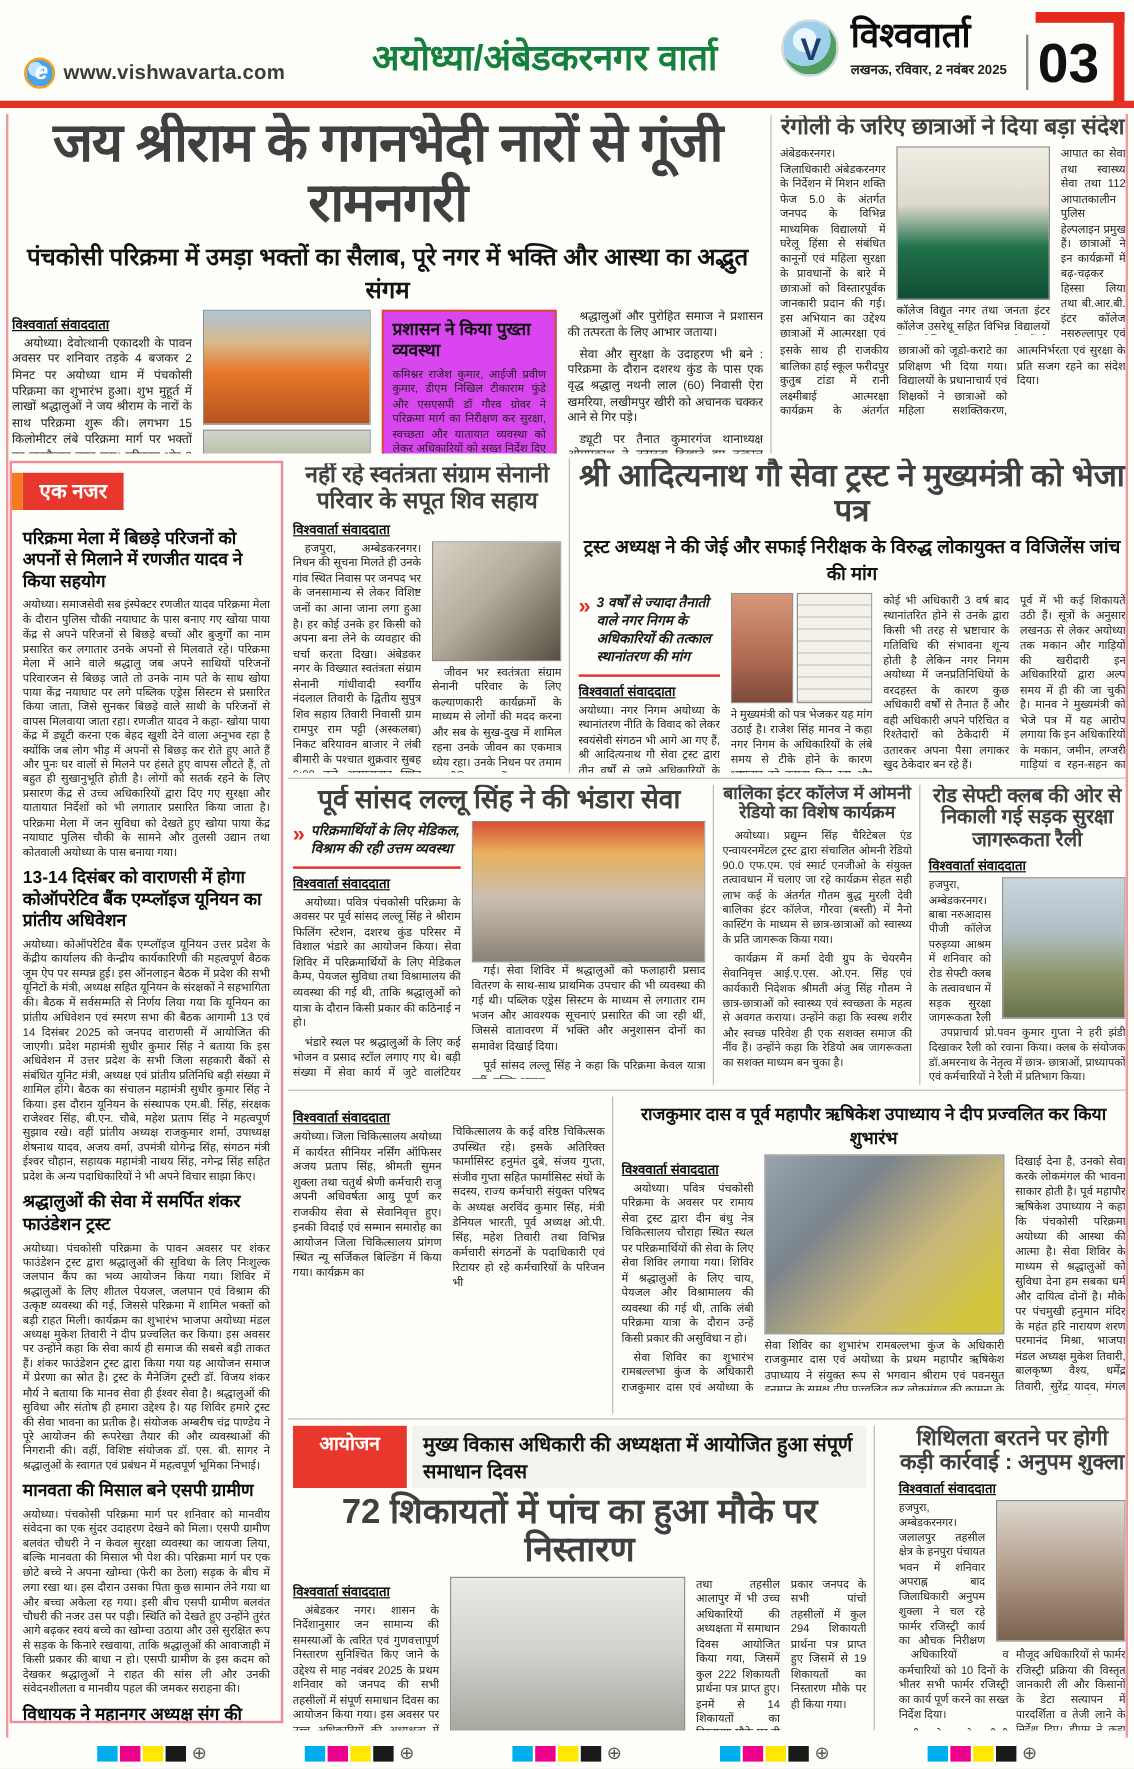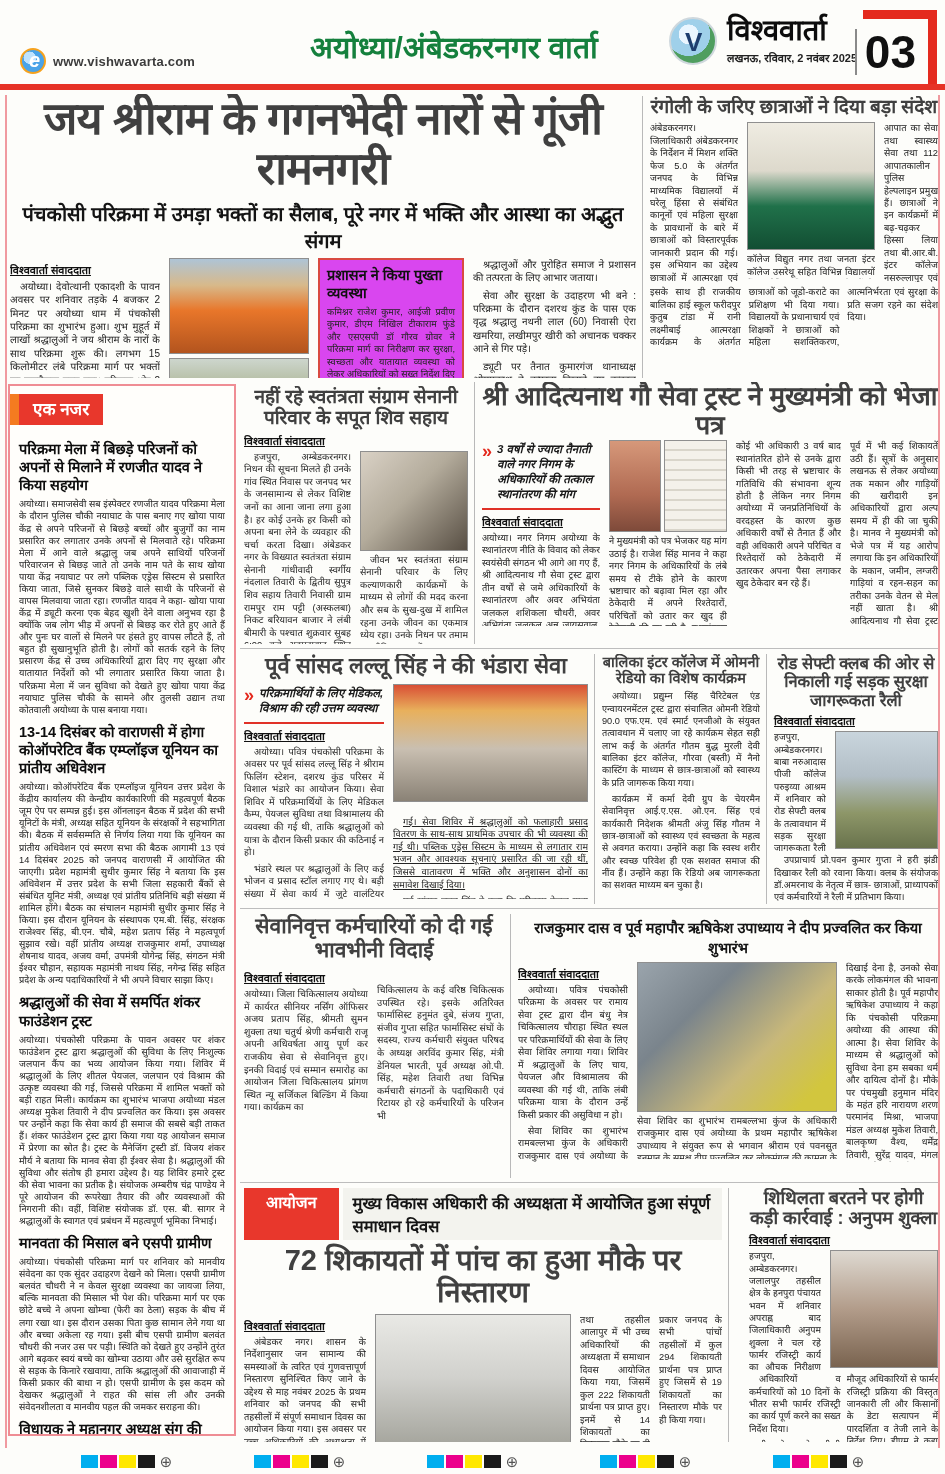--- a/index.html
+++ b/index.html
@@ -8,23 +8,23 @@
   #page {
     position:relative; width:945px; height:1474px; margin:0 auto;
     background:#fdfdfa; overflow:hidden; color:#1c1c1c;
   }
   
   .site-url { position:absolute; left:20px; top:48px; display:flex; align-items:center; gap:7px; }
   .e-icon { width:26px; height:26px; border-radius:50%;
     background:radial-gradient(circle at 35% 35%, #bfe3ff 0 30%, #4aa3e8 31% 70%, #1f7ccc 100%);
     position:relative; border:2px solid #f6a21e; }
   .e-icon::after { content:"e"; position:absolute; left:7px; top:-1px; color:#ffffff; font-size:20px; font-weight:bold; font-style:italic; }
-  .site-url span { font-size:13px; font-weight:bold; color:#3c3c3c; letter-spacing:.2px; }
+  .site-url span { font-size:17px; font-weight:bold; color:#3c3c3c; letter-spacing:.2px; }
   .section-title { position:absolute; left:310px; top:26px; font-size:30px; font-weight:800; color:#15803d; }
-  .masthead { position:absolute; left:669px; top:16px; display:flex; gap:10px; align-items:flex-end; }
+  .masthead { position:absolute; left:651px; top:16px; display:flex; gap:10px; align-items:flex-start; }
   .globe { width:48px; height:48px; border-radius:50%;
     background:radial-gradient(circle at 40% 35%, #eaf6ff 0 25%, #9fd0ea 26% 55%, #4f9e5f 56% 75%, #2b6ea8 100%);
     border:2px solid #cfd8dd; position:relative; }
   .globe::after { content:"V"; position:absolute; left:14px; top:8px; font-size:26px; font-weight:800; color:#1d3d6e; }
   .masthead-txt .mh { font-size:29px; font-weight:800; color:#0c0c0c; line-height:1; }
   .masthead-txt .dt { font-size:11px; font-weight:bold; color:#222; margin-top:5px; }
   .pagenum-wrap { position:absolute; right:8px; top:10px; width:74px; height:76px;
     border-top:9px solid #e42a1e; border-right:9px solid #e42a1e; }
   .pagenum { position:absolute; right:12px; top:10px; font-size:46px; font-weight:800; color:#111;
     border-left:2px solid #8a8a8a; padding-left:8px; line-height:1; }
@@ -197,20 +197,21 @@
         <div class="photo ph-shivsahay"></div>
         <div class="body" style="font-size:9.4px; margin-top:3px;">
           <p>जीवन भर स्वतंत्रता संग्राम सेनानी परिवार के लिए कल्याणकारी कार्यक्रमों के माध्यम से लोगों की मदद करना और सब के सुख-दुख में शामिल रहना उनके जीवन का एकमात्र ध्येय रहा। उनके निधन पर तमाम राजनीतिक दलों व आम जनमानस ने गहरी शोक संवेदना व्यक्त करते हुए कहा कि श्री त्रिपाठी हम लोगों को हमेशा याद आयेंगे।</p>
         </div>
       </div>
     </div>
   </section>
 
   <section class="art vline" style="left:474px; top:382px; width:464px; height:262px; padding-left:7px;">
     <h2 class="hl" style="font-size:26px;">श्री आदित्यनाथ गौ सेवा ट्रस्ट ने मुख्यमंत्री को भेजा पत्र</h2>
+    <div class="subhl" style="font-size:15.5px; margin:4px 0 6px;">ट्रस्ट अध्यक्ष ने की जेई और सफाई निरीक्षक के विरुद्ध लोकायुक्त व विजिलेंस जांच की मांग</div>
     <div class="cols" style="height:186px;">
       <div style="width:118px; overflow:hidden;">
         <div class="quote">
           <span class="qmark">»</span>
           <span class="qtxt">3 वर्षों से ज्यादा तैनाती वाले नगर निगम के अधिकारियों की तत्काल स्थानांतरण की मांग</span>
         </div>
         <div class="byline">विश्ववार्ता संवाददाता</div>
         <div class="body" style="font-size:9.3px;">अयोध्या। नगर निगम अयोध्या के स्थानांतरण नीति के विवाद को लेकर स्वयंसेवी संगठन भी आगे आ गए हैं, श्री आदित्यनाथ गौ सेवा ट्रस्ट द्वारा तीन वर्षों से जमे अधिकारियों के स्थानांतरण और अवर अभियंता जलकल शशिकला चौधरी, अवर अभियंता जलकल अन्नू जायसवाल, सफाई निरीक्षक बृजेंद्र वर्मा के विरुद्ध कुछ ही वर्षों में बनाई गई करोड़ों की संपत्ति को लेकर जांच की मांग की गयी है। श्री आदित्यनाथ गौ सेवा ट्रस्ट के अध्यक्ष राजेश सिंह मानव</div>
       </div>
       <div style="width:118px; overflow:hidden;">
@@ -236,21 +237,21 @@
           <span class="qtxt">परिक्रमार्थियों के लिए मेडिकल, विश्राम की रही उत्तम व्यवस्था</span>
         </div>
         <div class="byline">विश्ववार्ता संवाददाता</div>
         <div class="body" style="font-size:9.4px;">
           <p>अयोध्या। पवित्र पंचकोसी परिक्रमा के अवसर पर पूर्व सांसद लल्लू सिंह ने श्रीराम फिलिंग स्टेशन, दशरथ कुंड परिसर में विशाल भंडारे का आयोजन किया। सेवा शिविर में परिक्रमार्थियों के लिए मेडिकल कैम्प, पेयजल सुविधा तथा विश्रामालय की व्यवस्था की गई थी, ताकि श्रद्धालुओं को यात्रा के दौरान किसी प्रकार की कठिनाई न हो।</p>
           <p>भंडारे स्थल पर श्रद्धालुओं के लिए कई भोजन व प्रसाद स्टॉल लगाए गए थे। बड़ी संख्या में सेवा कार्य में जुटे वालंटियर लगातार भीड़ प्रबंधन में सहयोग करते रहे, वहीं सफाई मित्रों की मदद से परिसर की स्वच्छता बनाए रखी</p>
         </div>
       </div>
       <div style="flex:1; overflow:hidden;">
         <div class="photo ph-bhandara"></div>
-        <div class="body" style="font-size:9.4px; margin-top:14px;text-decoration:underline;">
+        <div class="body" style="font-size:9.4px; margin-top:1px;">
           <p>गई। सेवा शिविर में श्रद्धालुओं को फलाहारी प्रसाद वितरण के साथ-साथ प्राथमिक उपचार की भी व्यवस्था की गई थी। पब्लिक एड्रेस सिस्टम के माध्यम से लगातार राम भजन और आवश्यक सूचनाएं प्रसारित की जा रही थीं, जिससे वातावरण में भक्ति और अनुशासन दोनों का समावेश दिखाई दिया।</p>
           <p>पूर्व सांसद लल्लू सिंह ने कहा कि परिक्रमा केवल यात्रा नहीं, बल्कि आस्था</p>
         </div>
       </div>
     </div>
   </section>
 
   <section class="art vline" style="left:594px; top:654px; width:166px; height:250px; padding-left:7px;">
     <h2 class="hl" style="font-size:14.5px;">बालिका इंटर कॉलेज में ओमनी रेडियो का विशेष कार्यक्रम</h2>
     <div class="body" style="font-size:9.2px; margin-top:4px; overflow:hidden; height:205px;">
@@ -271,21 +272,20 @@
     </div>
     <div class="body" style="font-size:9.2px; margin-top:3px; overflow:hidden; height:66px;">
       <p>उपप्राचार्य प्रो.पवन कुमार गुप्ता ने हरी झंडी दिखाकर रैली को रवाना किया। क्लब के संयोजक डॉ.अमरनाथ के नेतृत्व में छात्र- छात्राओं, प्राध्यापकों एवं कर्मचारियों ने रैली में प्रतिभाग किया।</p>
 
     </div>
   </section>
 
   <div class="hsep" style="left:240px; top:908px; width:698px;"></div>
 
   <section class="art" style="left:244px; top:914px; width:260px; height:264px;">
-    <h2 class="hl" style="font-size:21px;">सेवानिवृत्त कर्मचारियों को दी गई भावभीनी विदाई</h2>
     <div class="cols" style="margin-top:5px; height:205px;">
       <div style="width:124px; overflow:hidden;">
         <div class="byline">विश्ववार्ता संवाददाता</div>
         <div class="body" style="font-size:9.4px;">अयोध्या। जिला चिकित्सालय अयोध्या में कार्यरत सीनियर नर्सिंग ऑफिसर अजय प्रताप सिंह, श्रीमती सुमन शुक्ला तथा चतुर्थ श्रेणी कर्मचारी राजू अपनी अधिवर्षता आयु पूर्ण कर राजकीय सेवा से सेवानिवृत्त हुए। इनकी विदाई एवं सम्मान समारोह का आयोजन जिला चिकित्सालय प्रांगण स्थित न्यू सर्जिकल बिल्डिंग में किया गया। कार्यक्रम का</div>
       </div>
       <div class="body" style="flex:1; font-size:9.4px; overflow:hidden; padding-top:18px;">चिकित्सालय के कई वरिष्ठ चिकित्सक उपस्थित रहे। इसके अतिरिक्त फार्मासिस्ट हनुमंत दुबे, संजय गुप्ता, संजीव गुप्ता सहित फार्मासिस्ट संघों के सदस्य, राज्य कर्मचारी संयुक्त परिषद के अध्यक्ष अरविंद कुमार सिंह, मंत्री डेनियल भारती, पूर्व अध्यक्ष ओ.पी. सिंह, महेश तिवारी तथा विभिन्न कर्मचारी संगठनों के पदाधिकारी एवं रिटायर हो रहे कर्मचारियों के परिजन भी</div>
     </div>
   </section>
 
   <section class="art vline" style="left:510px; top:914px; width:428px; height:264px; padding-left:7px;">

